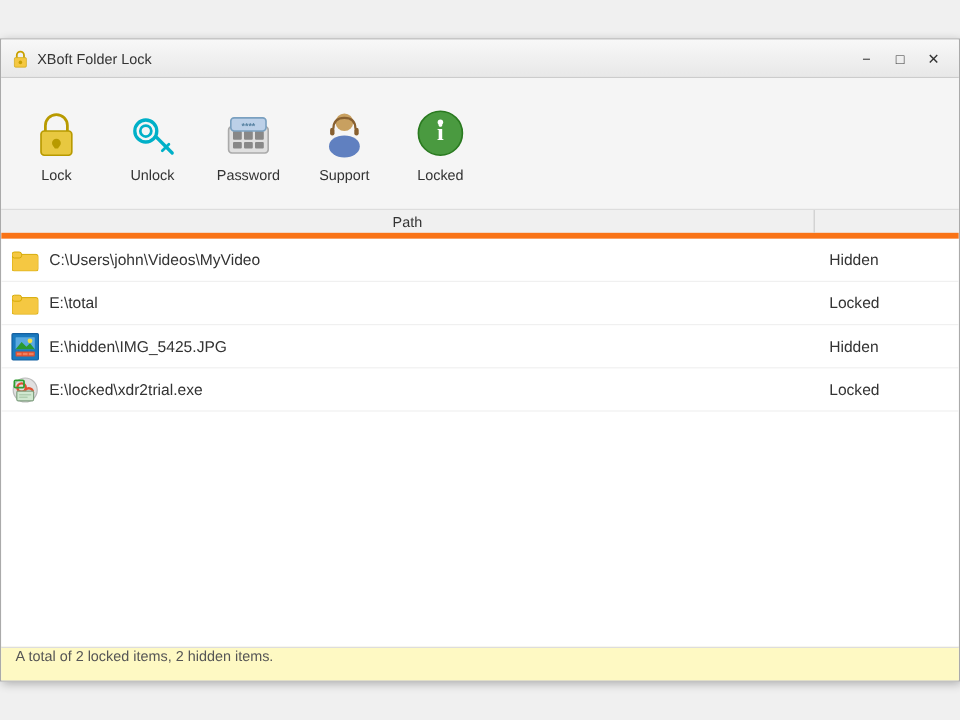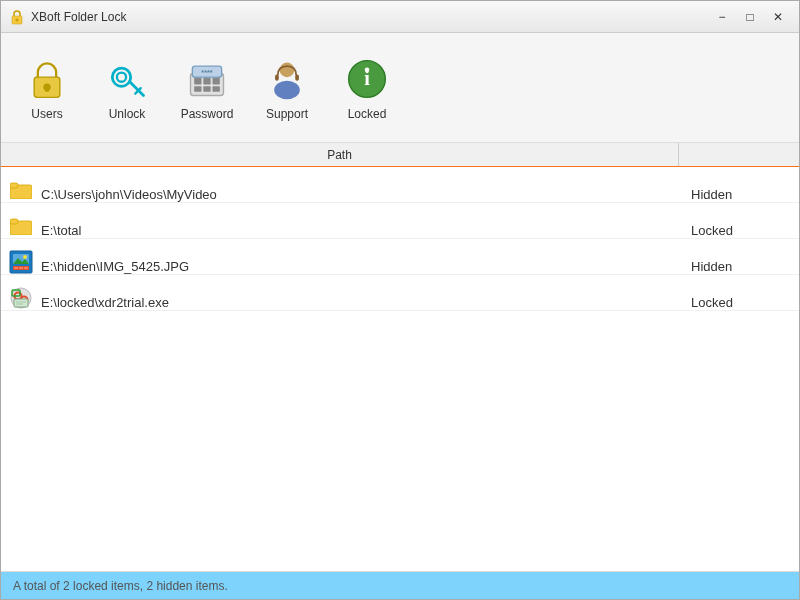--- a/index.html
+++ b/index.html
@@ -9,21 +9,21 @@
       background: #f0f0f0;
       display: flex;
       justify-content: center;
       align-items: center;
       width: 800px;
       height: 600px;
       overflow: hidden;
     }
     .window {
       width: 800px;
-      height: 600px;
+      height: 536px;
       background: #ffffff;
       border: 1px solid #aaa;
       display: flex;
       flex-direction: column;
       box-shadow: 2px 2px 8px rgba(0,0,0,0.3);
     }
     .title-bar {
       background: linear-gradient(to bottom, #f8f8f8, #e8e8e8);
       border-bottom: 1px solid #ccc;
       display: flex;
@@ -97,21 +97,21 @@
     }
     .content-area {
       flex: 1;
       display: flex;
       flex-direction: column;
       overflow: hidden;
     }
     .list-header {
       display: flex;
       background: #f0f0f0;
-      border-bottom: 1px solid #f97316;
+      border-bottom: 5px solid #f97316;
       height: 24px;
       flex-shrink: 0;
     }
     .list-header-path {
       flex: 1;
       display: flex;
       align-items: center;
       justify-content: center;
       font-size: 12px;
       color: #333;
@@ -125,21 +125,21 @@
       font-size: 12px;
       color: #333;
     }
     .list-body {
       flex: 1;
       overflow-y: auto;
       background: #fff;
     }
     .list-item {
       display: flex;
-      align-items: flex-end;
+      align-items: center;
       height: 36px;
       border-bottom: 1px solid #f0f0f0;
       padding: 0 8px;
       cursor: pointer;
     }
     .list-item-icon {
       width: 24px;
       height: 24px;
       margin-right: 8px;
       flex-shrink: 0;
@@ -153,25 +153,25 @@
       color: #333;
     }
     .list-item-status {
       width: 120px;
       font-size: 13px;
       color: #333;
       text-align: left;
       padding-left: 20px;
     }
     .status-bar {
-      background: #7dd3fc;
+      background: #fef9c3;
       border-top: 1px solid #ddd;
       height: 28px;
       display: flex;
-      align-items: center;
+      align-items: flex-start;
       padding: 0 12px;
       font-size: 12px;
       color: #555;
       flex-shrink: 0;
     }
   </style>
 </head>
 <body>
 
 <div class="window">
@@ -195,21 +195,21 @@
 
     <button class="toolbar-btn">
       <div class="toolbar-btn-icon">
         <svg viewBox="0 0 48 48" width="44" height="44">
           <rect x="10" y="22" width="28" height="22" rx="3" fill="#e8c840" stroke="#b89a00" stroke-width="1.5"></rect>
           <path d="M14 22V17a10 10 0 0 1 20 0v5" fill="none" stroke="#b89a00" stroke-width="2.5"></path>
           <circle cx="24" cy="33" r="4" fill="#b89a00"></circle>
           <rect x="22" y="33" width="4" height="5" rx="1" fill="#b89a00"></rect>
         </svg>
       </div>
-      <span class="toolbar-btn-label">Users</span>
+      <span class="toolbar-btn-label">Lock</span>
     </button>
 
     <button class="toolbar-btn">
       <div class="toolbar-btn-icon">
         <svg viewBox="0 0 48 48" width="44" height="44">
 
           <circle cx="18" cy="22" r="10" fill="none" stroke="#00b0c8" stroke-width="3"></circle>
           <circle cx="18" cy="22" r="5" fill="none" stroke="#00b0c8" stroke-width="2.5"></circle>
           <line x1="27" y1="27" x2="42" y2="42" stroke="#00b0c8" stroke-width="3" stroke-linecap="round"></line>
           <line x1="36" y1="37" x2="39" y2="34" stroke="#00b0c8" stroke-width="2.5" stroke-linecap="round"></line>

